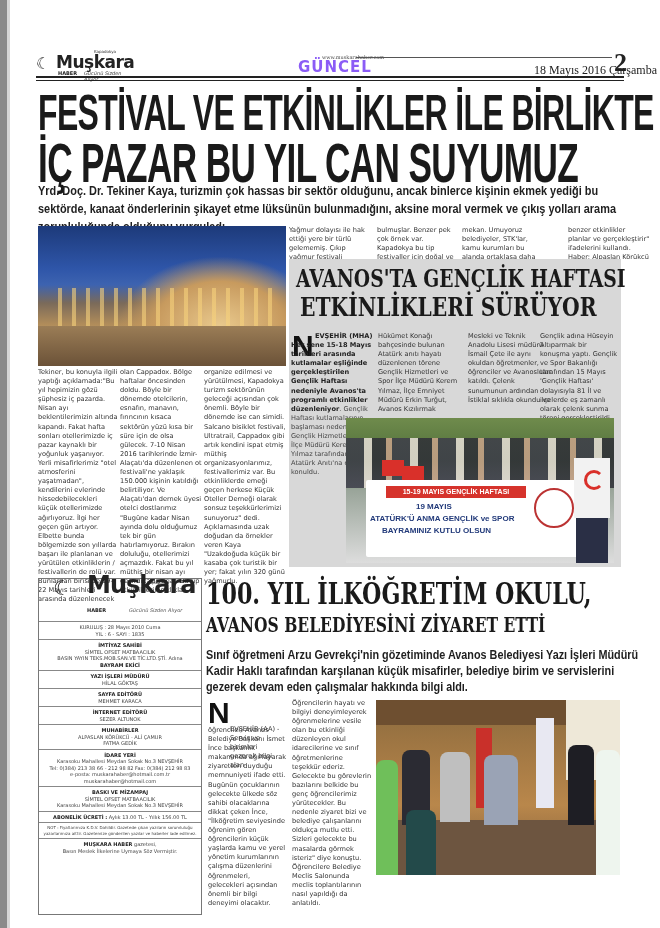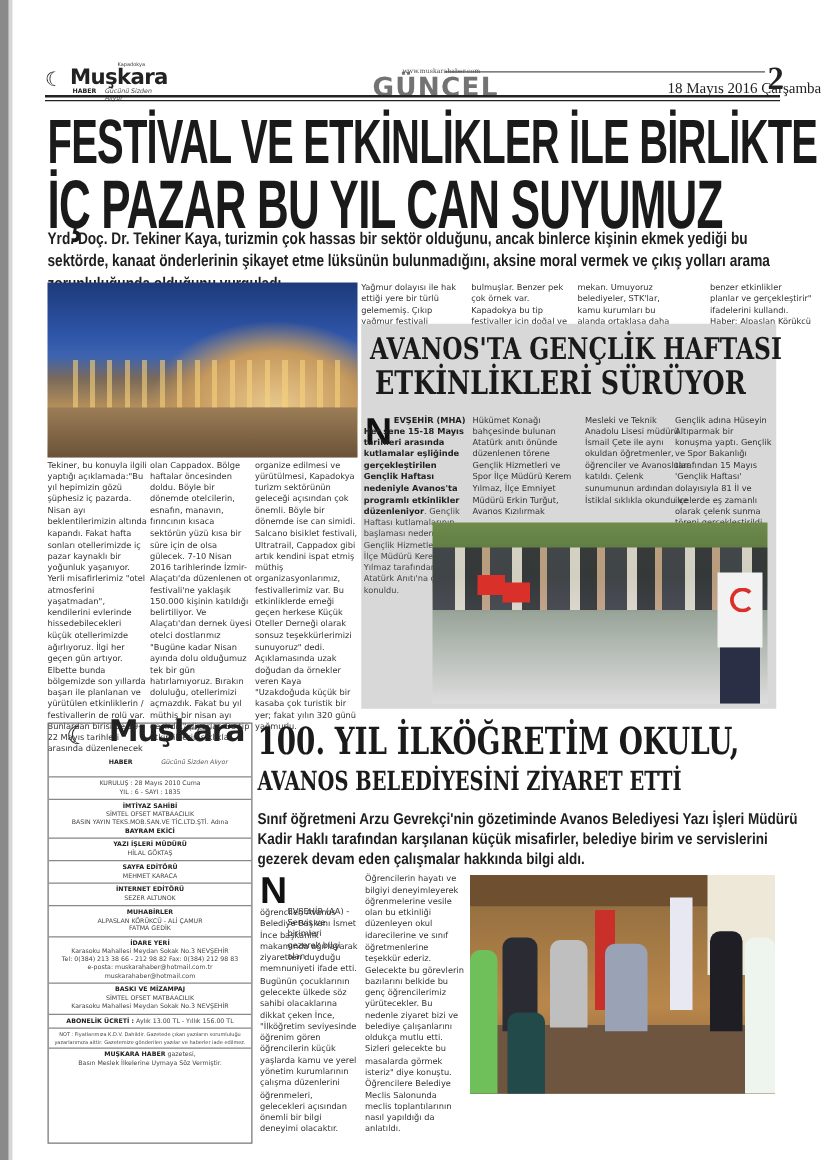--- a/index.html
+++ b/index.html
@@ -6,21 +6,21 @@
   body{width:660px;height:928px;position:relative;overflow:hidden;font-family:"DejaVu Sans",sans-serif;color:#222;}
   .page-edge{position:absolute;left:0;top:0;width:7px;height:928px;background:#8a8a8a;}
   .page-edge2{position:absolute;left:7px;top:0;width:3px;height:928px;background:#d6d6d6;}
   
   .logo{position:absolute;left:36px;top:52px;width:100px;height:26px;}
   .logo .swoosh{position:absolute;left:0;top:2px;font-size:16px;color:#222;}
   .logo .brand{position:absolute;left:20px;top:0;font-family:"DejaVu Sans",sans-serif;font-weight:bold;font-size:17px;letter-spacing:-0.5px;color:#222;}
   .logo .brand-small{position:absolute;left:58px;top:-3px;font-size:4px;color:#333;}
   .logo .haber{position:absolute;left:22px;top:18px;font-size:5px;font-weight:bold;color:#222;}
   .logo .slogan{position:absolute;left:48px;top:18px;font-size:5px;font-style:italic;color:#444;}
-  .section{position:absolute;left:298px;top:58px;font-family:"DejaVu Sans",sans-serif;font-weight:bold;font-size:21px;letter-spacing:1px;color:#737373;}
+  .section{position:absolute;left:298px;top:58px;font-family:"DejaVu Sans",sans-serif;font-weight:bold;font-size:15px;letter-spacing:1px;color:#8b5cf6;}
   .site{position:absolute;left:322px;top:54px;font-family:"DejaVu Serif",serif;font-size:5px;color:#444;}
   .site-line{position:absolute;left:356px;top:57px;width:256px;height:1px;background:#555;}
   .date{position:absolute;left:534px;top:63px;font-family:"Liberation Serif",serif;font-size:12px;color:#222;}
   .pageno{position:absolute;left:614px;top:48px;font-family:"Liberation Serif",serif;font-weight:bold;font-size:26px;color:#222;}
   .rule1{position:absolute;left:36px;top:76px;width:588px;height:2px;background:#222;}
   .rule2{position:absolute;left:36px;top:80px;width:588px;height:1px;background:#222;}
   
   .h1{position:absolute;left:38px;font-family:"Liberation Sans",sans-serif;font-weight:bold;color:#1a1a1a;transform:scaleX(0.64);transform-origin:left top;white-space:nowrap;letter-spacing:-1px;}
   .h1.l1{top:84px;font-size:50px;}
   .h1.l2{top:131px;font-size:55px;}
@@ -113,28 +113,35 @@
 <div class="col" style="left:462px;top:226px;width:78px;">mekan. Umuyoruz belediyeler, STK'lar, kamu kurumları bu alanda ortaklaşa daha pek çok</div>
 <div class="col" style="left:568px;top:226px;width:82px;">benzer etkinlikler planlar ve gerçekleştirir" ifadelerini kullandı. Haber: Alpaslan Körükcü</div>
 
 <div class="gbox"></div>
 <div class="h2 l1">AVANOS'TA GENÇLİK HAFTASI</div>
 <div class="h2 l2">ETKİNLİKLERİ SÜRÜYOR</div>
 <div class="dropcap" style="left:292px;top:331px;font-size:30px;">N</div>
 <div class="col" style="left:291px;top:332px;width:82px;color:#222;font-weight:bold;text-indent:24px;">
   <span>EVŞEHİR (MHA) Her sene 15-18 Mayıs tarihleri arasında kutlamalar eşliğinde gerçekleştirilen Gençlik Haftası nedeniyle Avanos'ta programlı etkinlikler düzenleniyor</span><span style="font-weight:normal;color:#444;">. Gençlik Haftası kutlamalarının başlaması nedeniyle Gençlik Hizmetleri Spor İlçe Müdürü Kerem Yılmaz tarafından Atatürk Anıtı'na çelenk konuldu.</span>
 </div>
-<div class="col" style="left:378px;top:332px;width:86px;">Hükümet Konağı bahçesinde bulunan Atatürk anıtı önünde düzenlenen törene Gençlik Hizmetleri ve Spor İlçe Müdürü Kerem Yılmaz, İlçe Emniyet Müdürü Erkin Turğut, Avanos Kızılırmak</div>
+<div class="col" style="left:378px;top:332px;width:86px;">Hükümet Konağı bahçesinde bulunan Atatürk anıtı hayatı düzenlenen törene Gençlik Hizmetleri ve Spor İlçe Müdürü Kerem Yılmaz, İlçe Emniyet Müdürü Erkin Turğut, Avanos Kızılırmak</div>
 <div class="col" style="left:468px;top:332px;width:86px;">Mesleki ve Teknik Anadolu Lisesi müdürü İsmail Çete ile aynı okuldan öğretmenler, öğrenciler ve Avanoslular katıldı. Çelenk sunumunun ardından İstiklal sıklıkla okundu ve</div>
 <div class="col" style="left:540px;top:332px;width:78px;">Gençlik adına Hüseyin Altıparmak bir konuşma yaptı. Gençlik ve Spor Bakanlığı tarafından 15 Mayıs 'Gençlik Haftası' dolayısıyla 81 İl ve ilçelerde eş zamanlı olarak çelenk sunma töreni gerçekleştirildi.</div>
 
 <div class="photo2">
   <div class="people"></div>
   <div class="flag" style="left:36px;top:42px;"></div>
   <div class="flag" style="left:56px;top:48px;"></div>
+  <div class="banner">
+    <div class="red">15-19 MAYIS GENÇLİK HAFTASI</div>
+    <div class="t1">19 MAYIS</div>
+    <div class="t2">ATATÜRK'Ü ANMA GENÇLİK ve SPOR</div>
+    <div class="t3">BAYRAMINIZ KUTLU OLSUN</div>
+    <div class="seal"></div>
+  </div>
   <div class="shirt"></div>
   <div class="jeans"></div>
 </div>
 
 <div class="mbox">
   <div class="cell mlogo">
     <span class="swoosh">☾</span>
     <span class="kap">Kapadokya</span>
     <span class="brand">Muşkara</span>
     <span class="haber">HABER</span>

